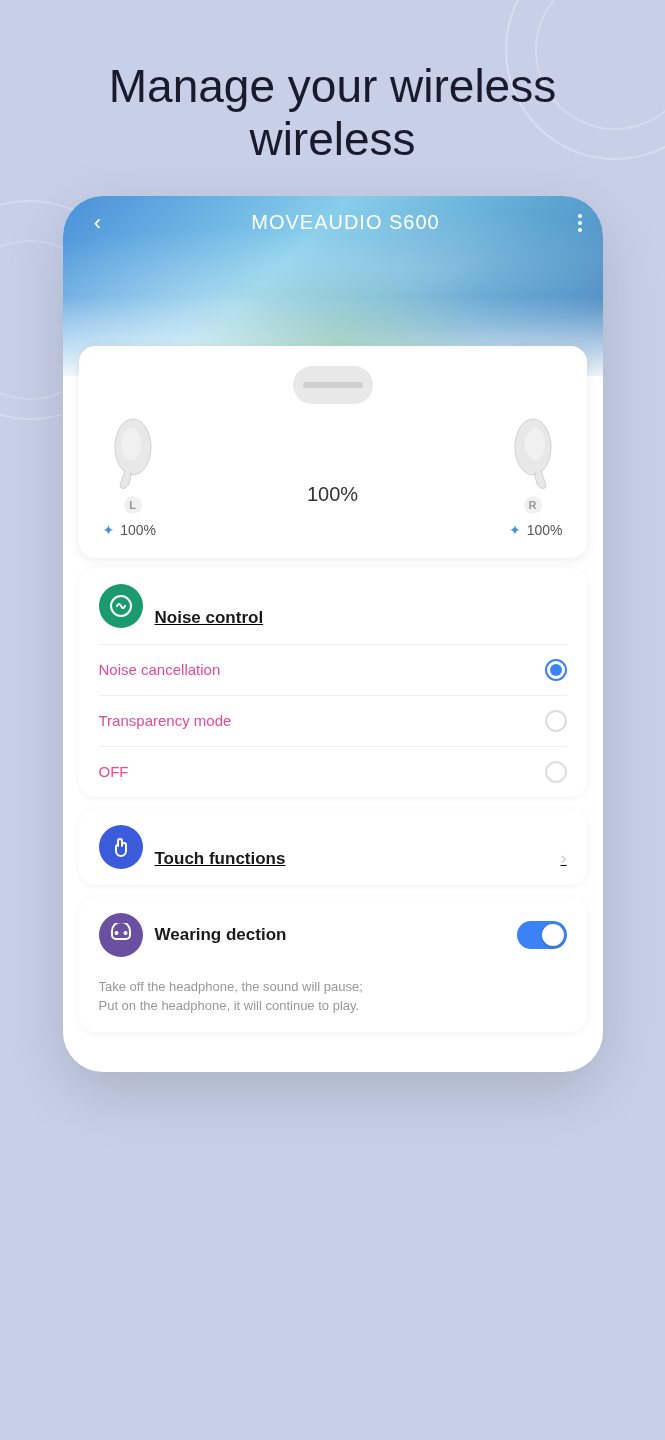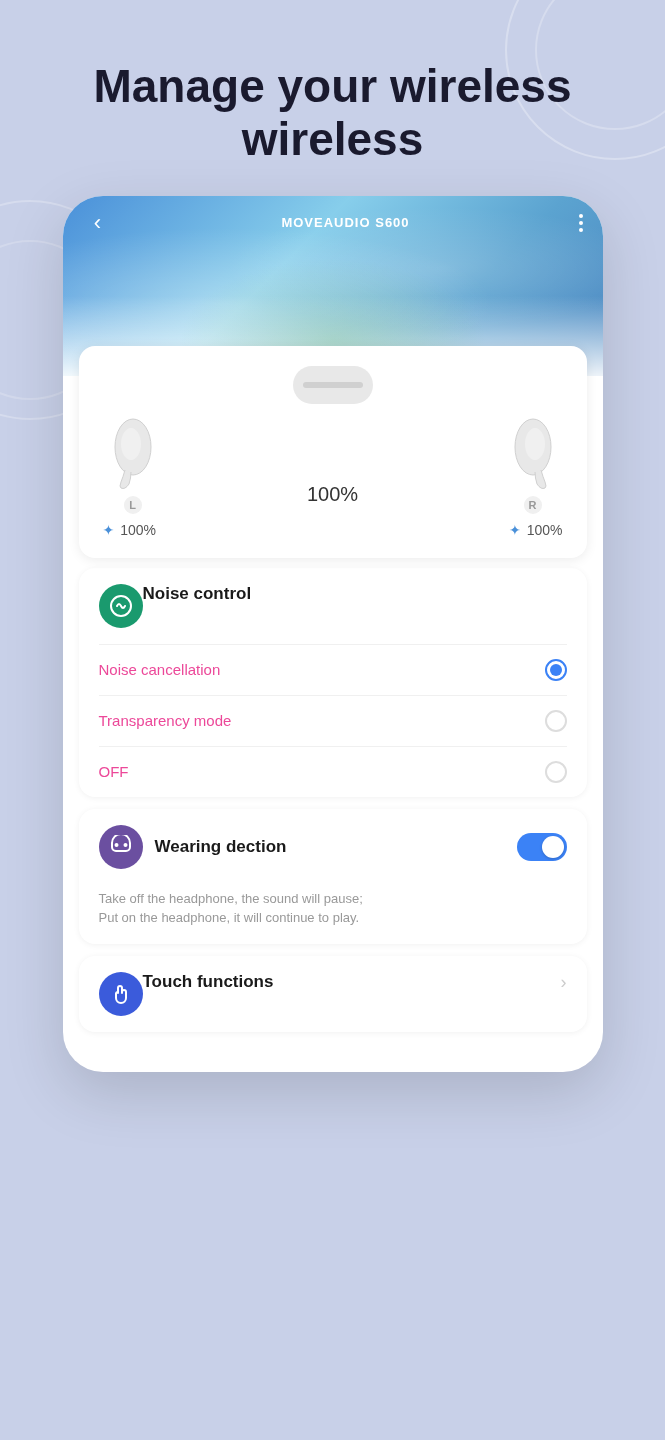--- a/index.html
+++ b/index.html
@@ -56,21 +56,21 @@
 
     
     .page-title-area {
       text-align: center;
       padding: 60px 40px 30px;
       position: relative;
       z-index: 1;
     }
     .page-title {
       font-size: 46px;
-      font-weight: 700;
+      font-weight: 400;
       color: #1a1a2e;
       line-height: 1.15;
     }
 
     
     .phone-mockup {
       margin: 0 auto;
       width: 540px;
       background: #fff;
       border-radius: 40px;
@@ -117,22 +117,22 @@
     }
     .nav-back {
       color: white;
       font-size: 22px;
       cursor: pointer;
       width: 30px;
       text-align: center;
     }
     .nav-title {
       color: white;
-      font-size: 13px;
-      font-weight: 700;
+      font-size: 20px;
+      font-weight: 400;
       letter-spacing: 1px;
     }
     .nav-more {
       color: white;
       font-size: 20px;
       cursor: pointer;
       display: flex;
       flex-direction: column;
       gap: 3px;
       align-items: center;
@@ -257,22 +257,24 @@
       background: #fff;
       border-radius: 16px;
       padding: 0;
       overflow: hidden;
       box-shadow: 0 1px 6px rgba(0,0,0,0.06);
     }
 
     
     .card-header {
       display: flex;
-      align-items: flex-start;
+      align-items: flex-end;
+      gap: 12px;
       padding: 16px 20px;
+      text-decoration: underline;
     }
     .card-icon {
       width: 44px;
       height: 44px;
       border-radius: 50%;
       display: flex;
       align-items: center;
       justify-content: center;
       flex-shrink: 0;
     }
@@ -481,20 +483,35 @@
       <div class="radio-option">
         <span class="radio-label">Transparency mode</span>
         <div class="radio-btn"></div>
       </div>
 
       <div class="card-divider"></div>
 
       <div class="radio-option">
         <span class="radio-label">OFF</span>
         <div class="radio-btn"></div>
+      </div>
+    </div>
+
+    <div class="settings-card">
+      <div class="card-header">
+        <div class="card-icon card-icon-touch">
+          <svg class="icon-svg" viewBox="0 0 24 24">
+            <path d="M9 11V6a2 2 0 0 1 4 0v5" fill="none" stroke="white" stroke-width="2" stroke-linecap="round"></path>
+            <path d="M13 10a2 2 0 0 1 4 0v3" fill="none" stroke="white" stroke-width="2" stroke-linecap="round"></path>
+            <path d="M7 12a2 2 0 0 1 2-2" fill="none" stroke="white" stroke-width="2" stroke-linecap="round"></path>
+            <path d="M7 12v4a5 5 0 0 0 10 0v-4" fill="none" stroke="white" stroke-width="2" stroke-linecap="round"></path>
+          </svg>
+        </div>
+        <div class="card-title">Touch functions</div>
+        <div class="card-arrow">›</div>
       </div>
     </div>
 
     <div class="settings-card">
       <div class="wear-header-row">
         <div class="wear-left">
           <div class="card-icon card-icon-wear">
             <svg class="icon-svg" viewBox="0 0 24 24">
               <path d="M3 8a9 9 0 0 1 18 0v4a4 4 0 0 1-4 4H7a4 4 0 0 1-4-4V8z" fill="none" stroke="white" stroke-width="2"></path>
               <circle cx="7.5" cy="10" r="2" fill="white"></circle>
@@ -506,29 +523,14 @@
         <div class="toggle-switch"></div>
       </div>
       <div class="wear-card-content">
         <div class="wear-description">
           <span>Take off the headphone, the sound will pause;</span><br>
           <span>Put on the headphone, it will continue to play.</span>
         </div>
       </div>
     </div>
 
-    <div class="settings-card">
-      <div class="card-header">
-        <div class="card-icon card-icon-touch">
-          <svg class="icon-svg" viewBox="0 0 24 24">
-            <path d="M9 11V6a2 2 0 0 1 4 0v5" fill="none" stroke="white" stroke-width="2" stroke-linecap="round"></path>
-            <path d="M13 10a2 2 0 0 1 4 0v3" fill="none" stroke="white" stroke-width="2" stroke-linecap="round"></path>
-            <path d="M7 12a2 2 0 0 1 2-2" fill="none" stroke="white" stroke-width="2" stroke-linecap="round"></path>
-            <path d="M7 12v4a5 5 0 0 0 10 0v-4" fill="none" stroke="white" stroke-width="2" stroke-linecap="round"></path>
-          </svg>
-        </div>
-        <div class="card-title">Touch functions</div>
-        <div class="card-arrow">›</div>
-      </div>
-    </div>
-
   </div>
 </div>
 
 </body></html>

